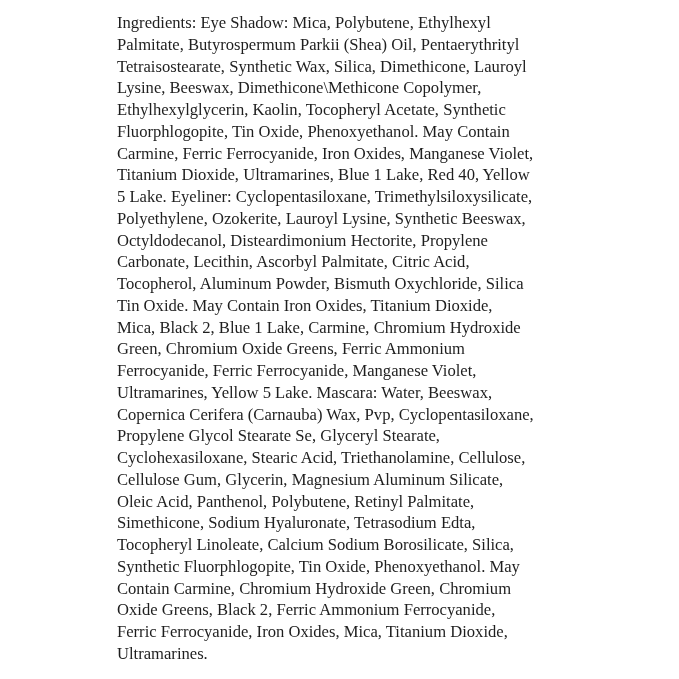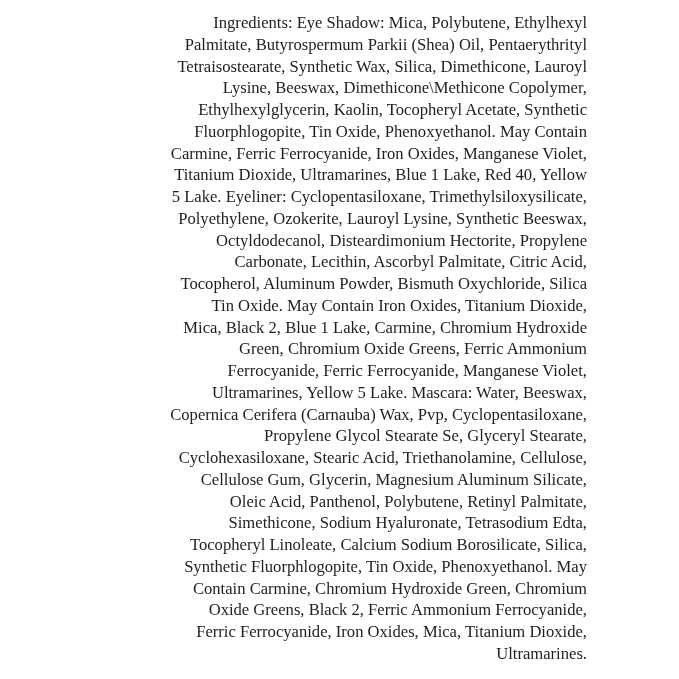--- a/index.html
+++ b/index.html
@@ -25,21 +25,21 @@
   .ingredients-text {
     position: absolute;
     left: 117px;
     top: 12px;
     width: 470px;
     font-family: "Liberation Serif", serif;
     font-size: 16.6px;
     line-height: 21.75px;
     color: #1e1e1e;
     white-space: pre;
-    text-align: right;
+    text-align: left;
   }
 </style>
 </head>
 <body>
 
 <div class="ingredients-panel">
   <div class="ingredients-text">Ingredients: Eye Shadow: Mica, Polybutene, Ethylhexyl
 Palmitate, Butyrospermum Parkii (Shea) Oil, Pentaerythrityl
 Tetraisostearate, Synthetic Wax, Silica, Dimethicone, Lauroyl
 Lysine, Beeswax, Dimethicone\Methicone Copolymer,

